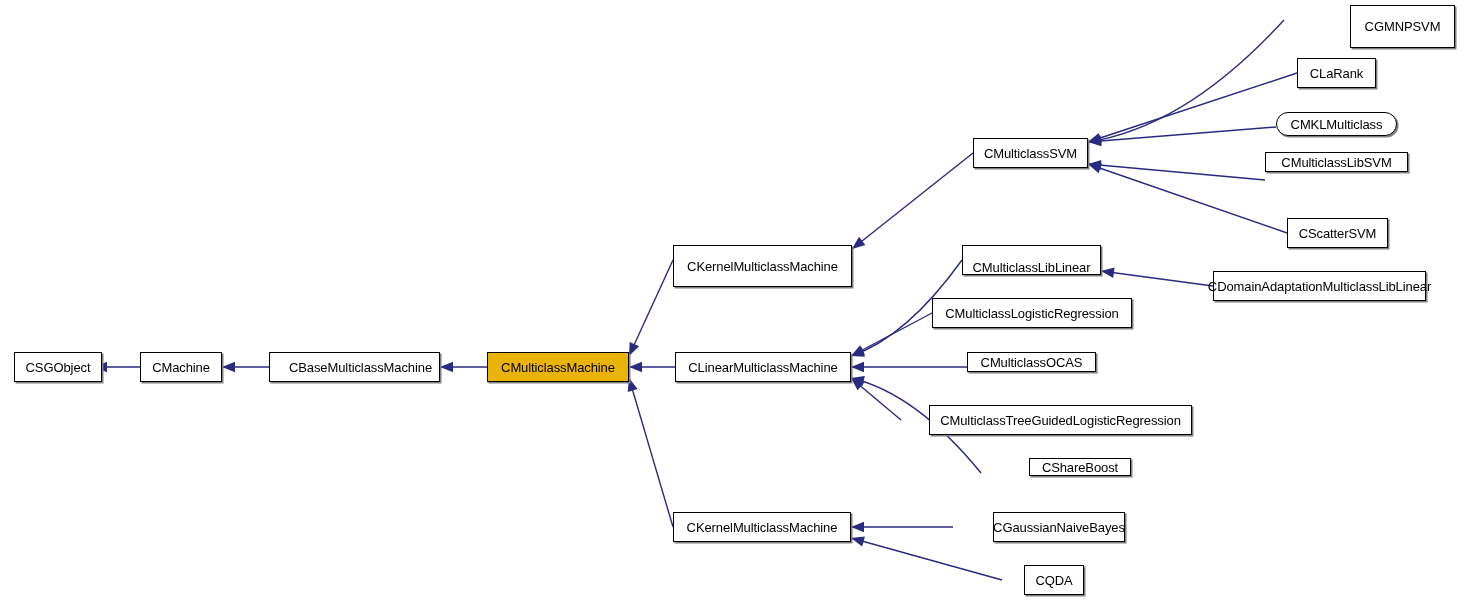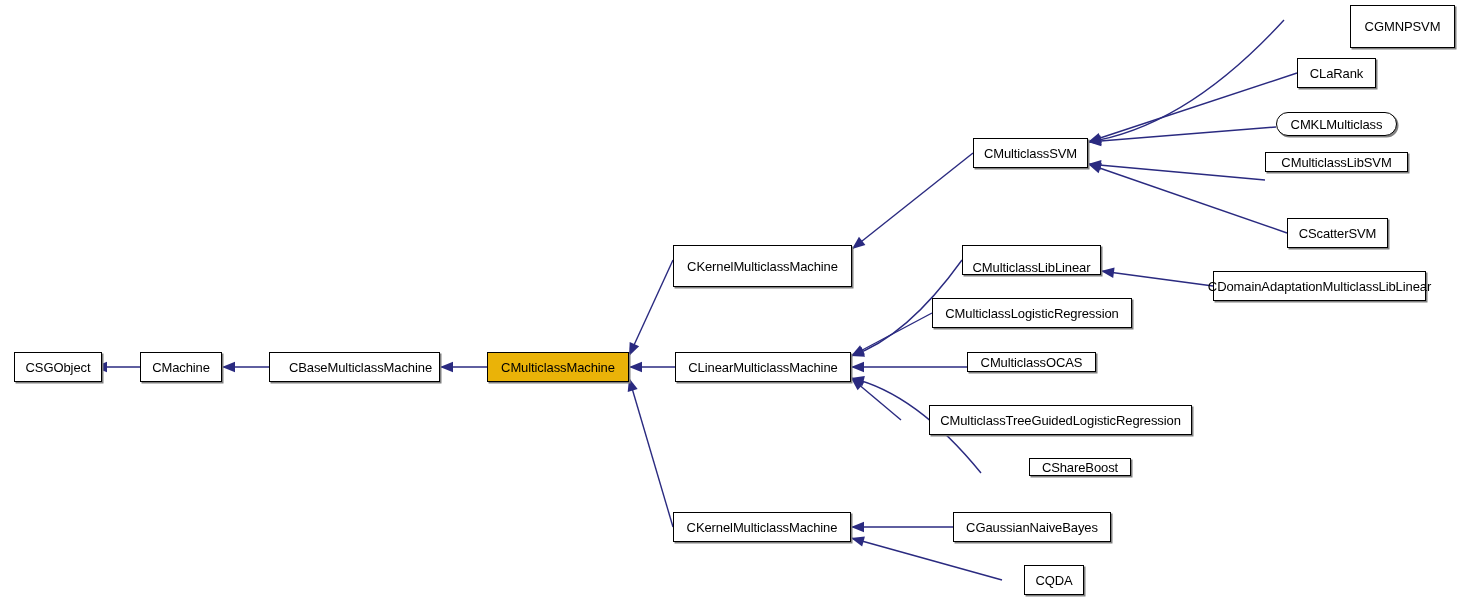--- a/index.html
+++ b/index.html
@@ -143,19 +143,19 @@
     </div>
     <div class="node" style="left: 967px; top: 352px; width: 129px; height: 20px;">
       <span class="node-label">CMulticlassOCAS</span>
     </div>
     <div class="node" style="left: 901px; top: 405px; width: 263px; height: 30px; margin-left: 28px;">
       <span class="node-label">CMulticlassTreeGuidedLogisticRegression</span>
     </div>
     <div class="node" style="left: 981px; top: 458px; width: 102px; height: 18px; margin-left: 48px;">
       <span class="node-label">CShareBoost</span>
     </div>
-    <div class="node" style="left: 953px; top: 512px; width: 158px; height: 30px;">
+    <div class="node" style="left: 993px; top: 512px; width: 132px; height: 30px;">
       <span class="node-label">CGaussianNaiveBayes</span>
     </div>
     <div class="node" style="left: 1002px; top: 565px; width: 60px; height: 30px; margin-left: 22px;">
       <span class="node-label">CQDA</span>
     </div>
   </div>
 
 </body></html>

